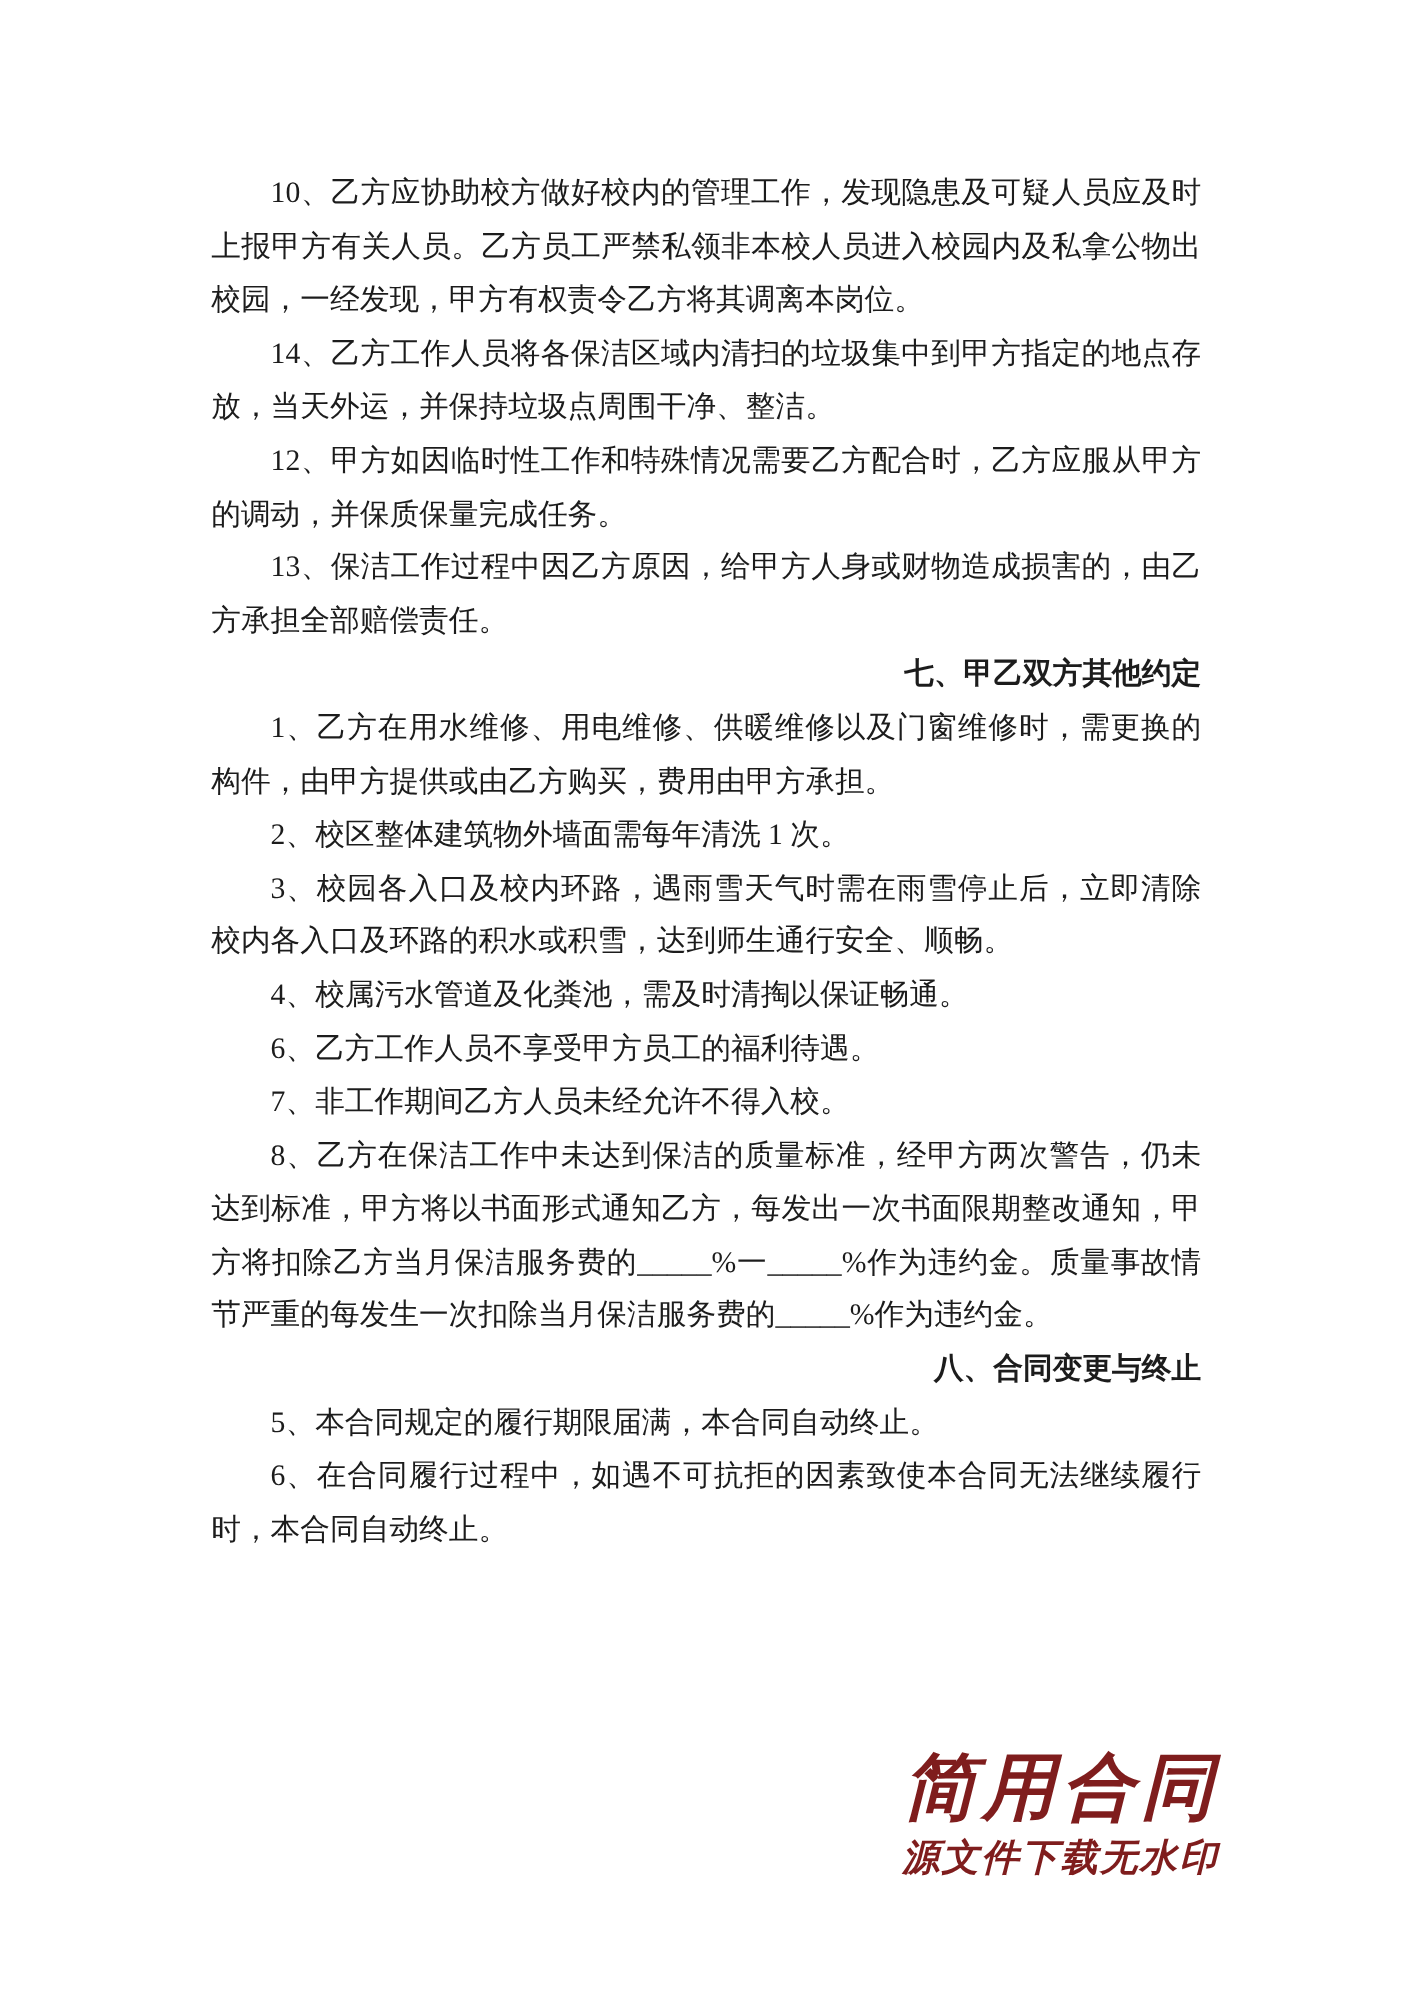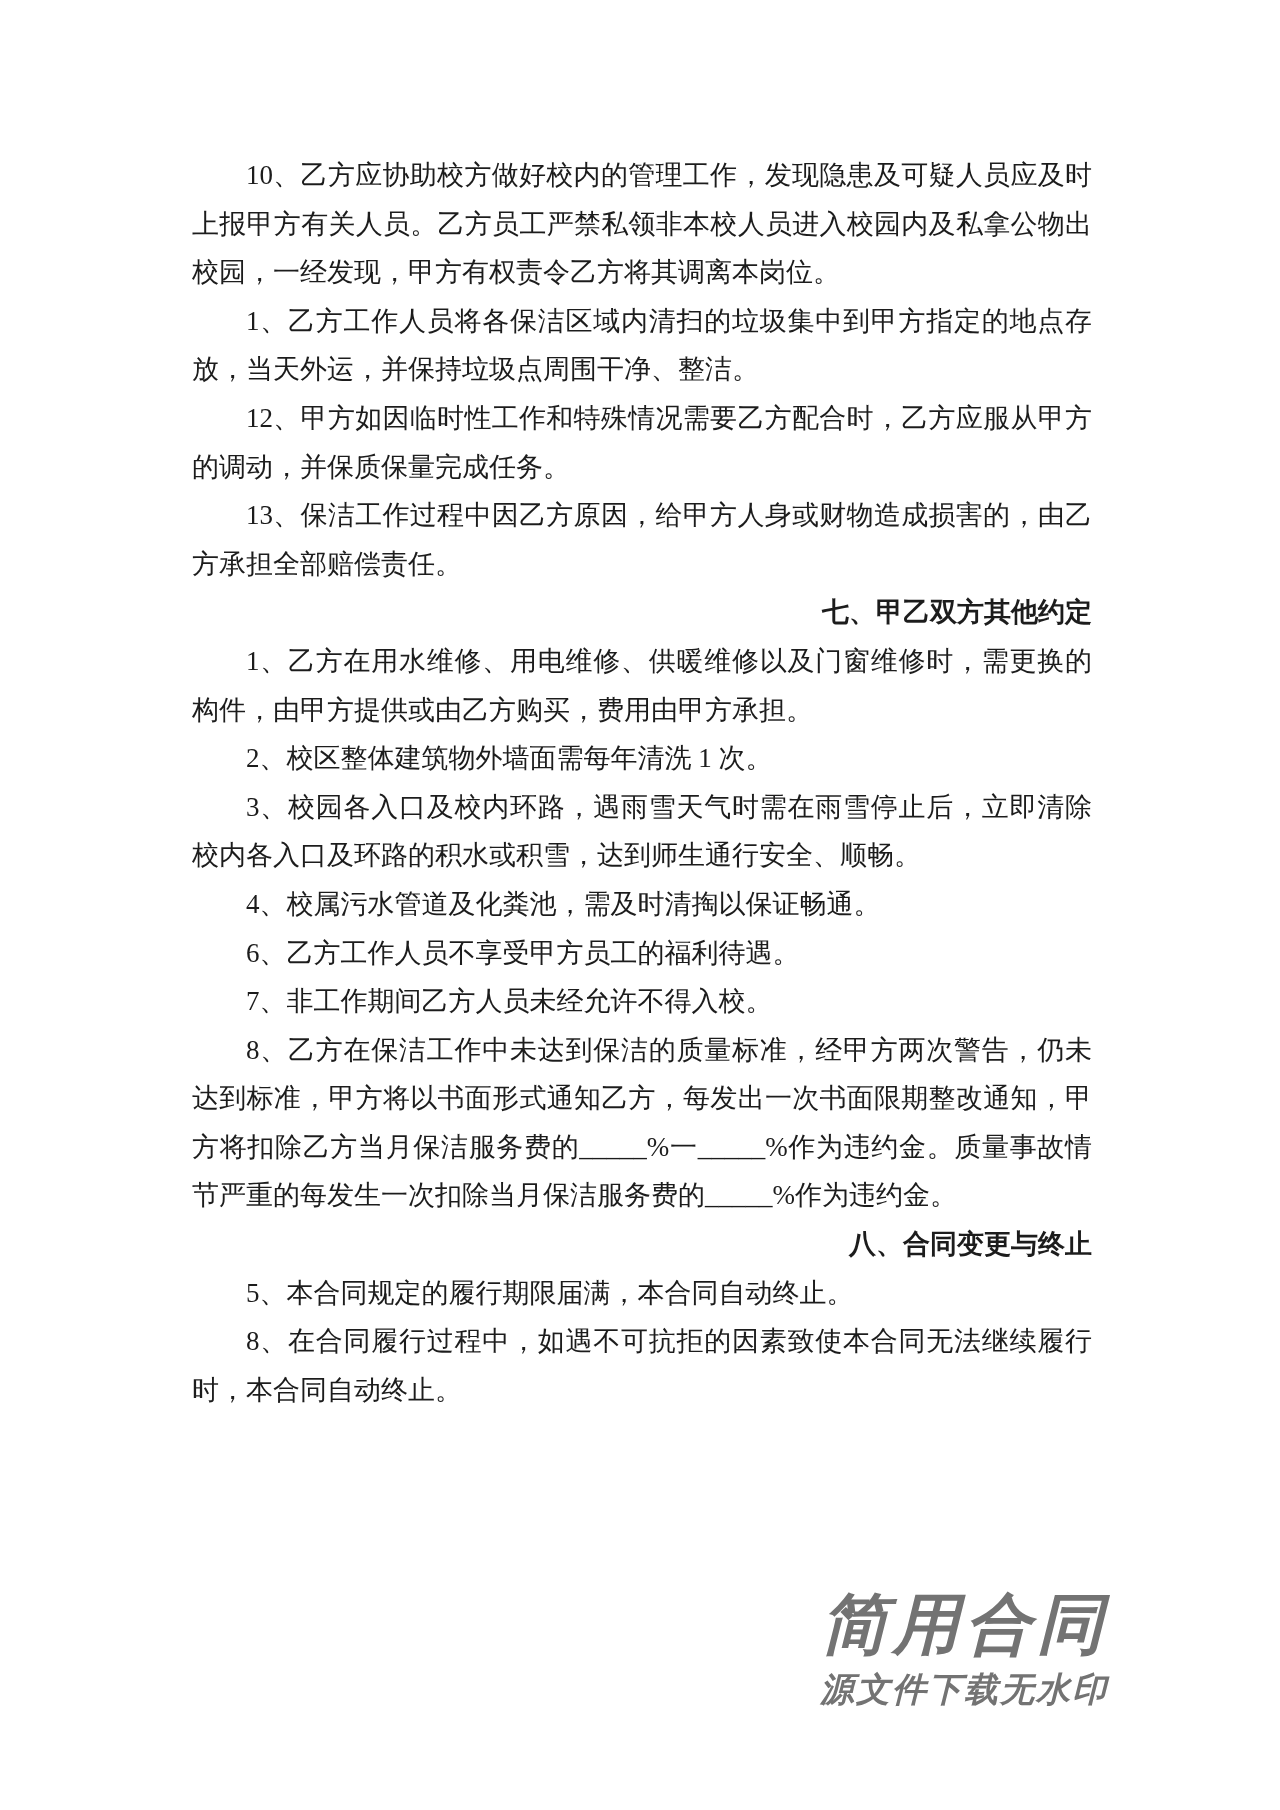--- a/index.html
+++ b/index.html
@@ -32,21 +32,21 @@
     padding: 0;
     text-indent: 2em;
   }
   .doc p.heading {
     font-weight: bold;
     font-family: "Liberation Sans", sans-serif;
     text-align: right;
   }
   .watermark {
     position: absolute;
-    color: #737373;
+    color: #7f1d1d;
     font-weight: bold;
     font-style: italic;
     font-family: "Liberation Sans", sans-serif;
     white-space: nowrap;
     line-height: 1;
     z-index: 1;
     user-select: none;
     text-align: center;
   }
   .wm-line1 {
@@ -62,32 +62,32 @@
     letter-spacing: 2px;
   }
 </style>
 </head>
 <body>
 
 <div class="page">
 
   <div class="doc">
     <p class="para">10、乙方应协助校方做好校内的管理工作，发现隐患及可疑人员应及时上报甲方有关人员。乙方员工严禁私领非本校人员进入校园内及私拿公物出校园，一经发现，甲方有权责令乙方将其调离本岗位。</p>
-    <p class="para">1、乙方工作人员将各保洁区域内清扫的垃圾集中到甲方指定的地点存放，当天外运，并保持垃圾点周围干净、整洁。</p>
+    <p class="para">14、乙方工作人员将各保洁区域内清扫的垃圾集中到甲方指定的地点存放，当天外运，并保持垃圾点周围干净、整洁。</p>
     <p class="para">12、甲方如因临时性工作和特殊情况需要乙方配合时，乙方应服从甲方的调动，并保质保量完成任务。</p>
     <p class="para">13、保洁工作过程中因乙方原因，给甲方人身或财物造成损害的，由乙方承担全部赔偿责任。</p>
     <p class="heading">七、甲乙双方其他约定</p>
     <p class="para">1、乙方在用水维修、用电维修、供暖维修以及门窗维修时，需更换的构件，由甲方提供或由乙方购买，费用由甲方承担。</p>
     <p class="para">2、校区整体建筑物外墙面需每年清洗 1 次。</p>
     <p class="para">3、校园各入口及校内环路，遇雨雪天气时需在雨雪停止后，立即清除校内各入口及环路的积水或积雪，达到师生通行安全、顺畅。</p>
     <p class="para">4、校属污水管道及化粪池，需及时清掏以保证畅通。</p>
     <p class="para">6、乙方工作人员不享受甲方员工的福利待遇。</p>
     <p class="para">7、非工作期间乙方人员未经允许不得入校。</p>
     <p class="para">8、乙方在保洁工作中未达到保洁的质量标准，经甲方两次警告，仍未达到标准，甲方将以书面形式通知乙方，每发出一次书面限期整改通知，甲方将扣除乙方当月保洁服务费的_____%一_____%作为违约金。质量事故情节严重的每发生一次扣除当月保洁服务费的_____%作为违约金。</p>
     <p class="heading">八、合同变更与终止</p>
     <p class="para">5、本合同规定的履行期限届满，本合同自动终止。</p>
-    <p class="para">8、在合同履行过程中，如遇不可抗拒的因素致使本合同无法继续履行时，本合同自动终止。</p>
+    <p class="para">6、在合同履行过程中，如遇不可抗拒的因素致使本合同无法继续履行时，本合同自动终止。</p>
   </div>
 
   <div class="watermark wm-line1">简用合同</div>
   <div class="watermark wm-line2">源文件下载无水印</div>
 
 </div>
 
 </body></html>

